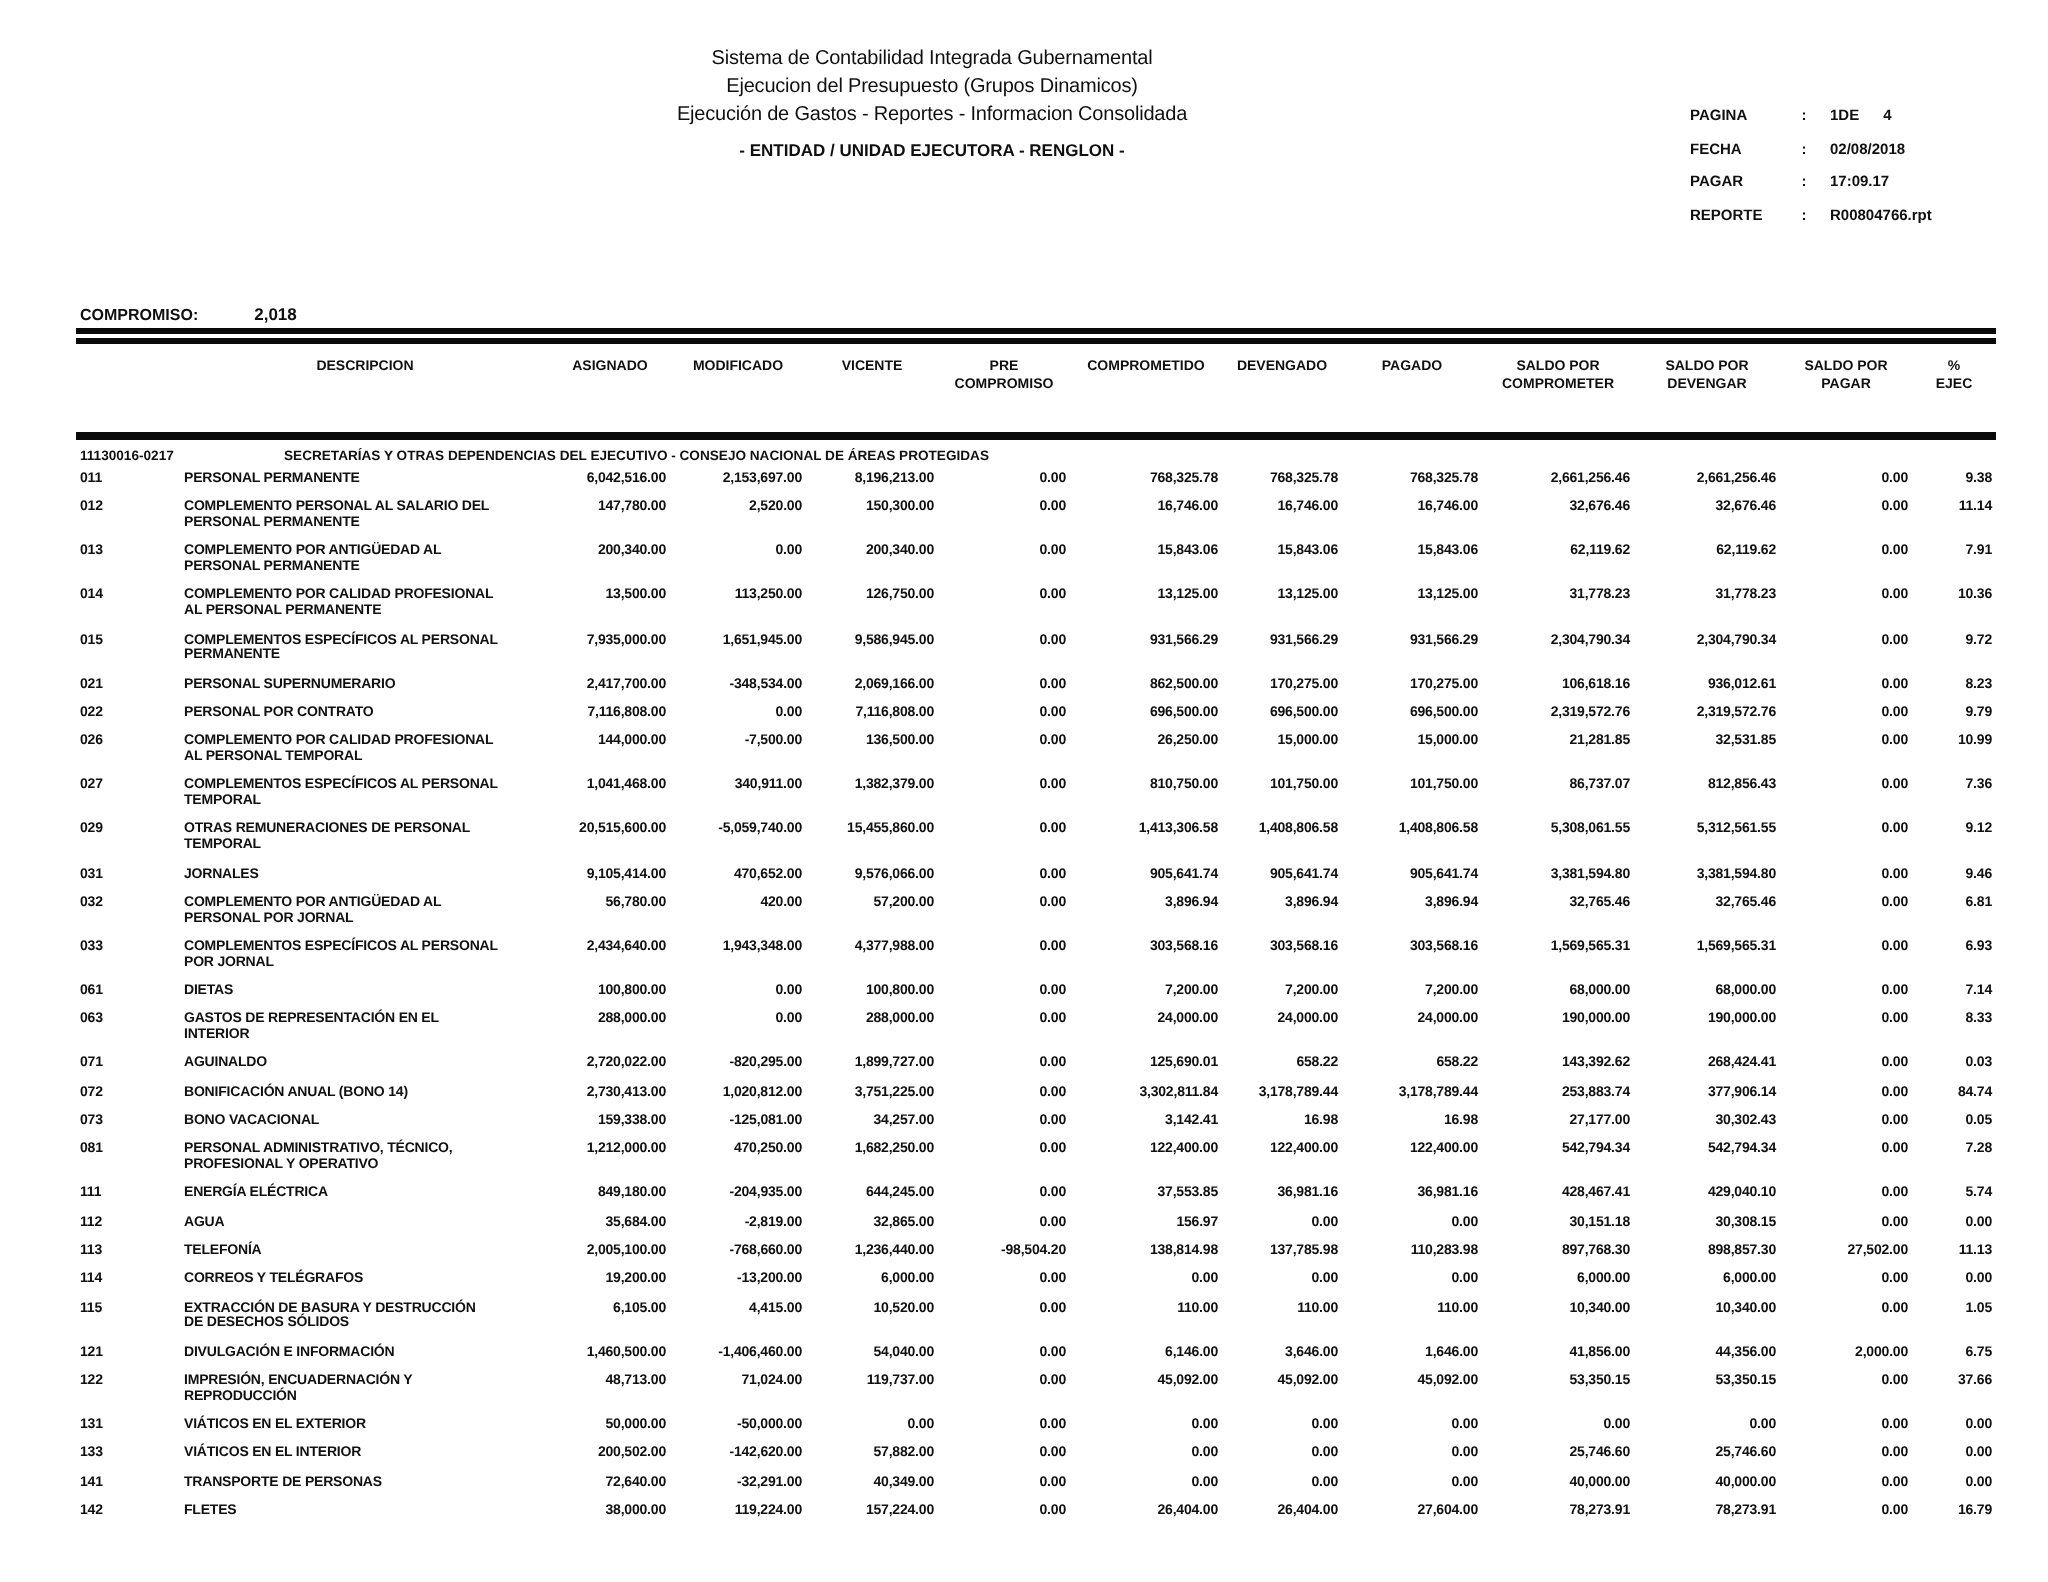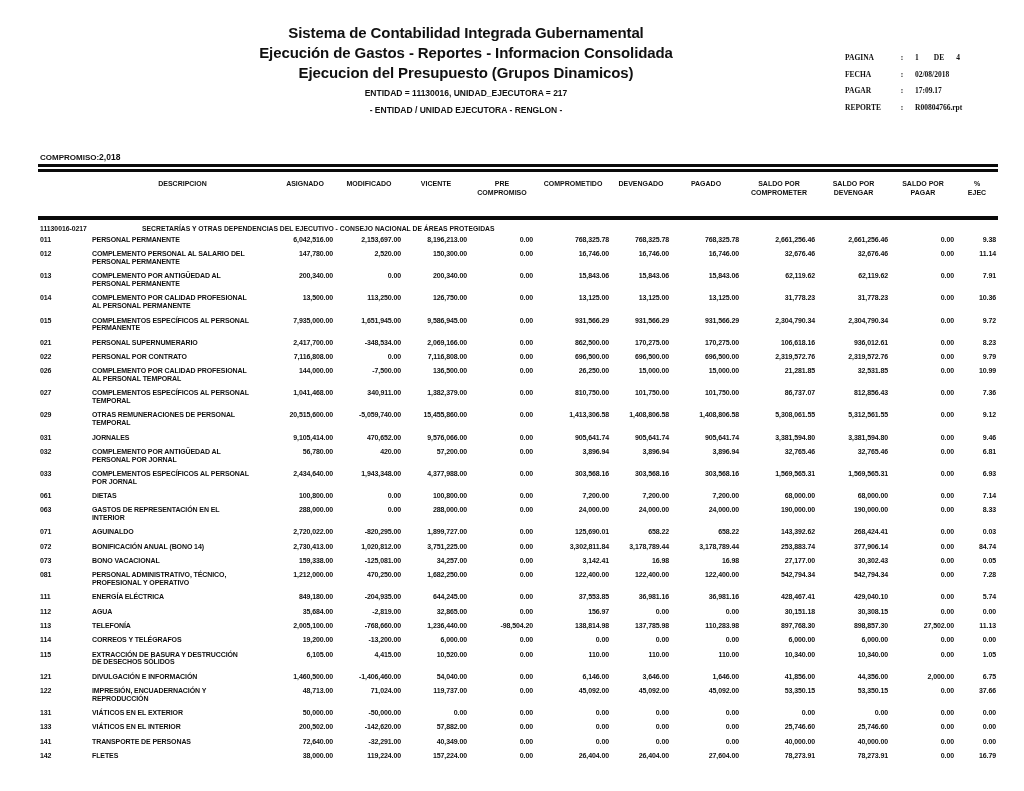--- a/index.html
+++ b/index.html
@@ -3,32 +3,32 @@
 <meta charset="utf-8">
 <style>
   * { margin:0; padding:0; box-sizing:border-box; }
   html,body { background:#ffffff; }
   body {
     width:1024px; height:791px; position:relative; overflow:hidden;
     font-family:"Liberation Sans","DejaVu Sans",sans-serif;
     color:#101010; -webkit-font-smoothing:antialiased;
   }
   .center-head { position:absolute; left:240px; top:24px; width:452px; text-align:center; }
-  .h1 { font-size:15px; font-weight:bold; letter-spacing:-0.1px; margin-bottom:3px; }
+  .h1 { font-size:10px; font-weight:normal; letter-spacing:-0.1px; margin-bottom:3px; }
   .h-small { font-size:8px; font-weight:bold; margin-top:6px; }
   .h-mid { font-size:8.5px; font-weight:bold; margin-top:7px; }
-  .meta { position:absolute; left:845px; top:53px; font-size:7.5px; font-weight:bold;font-family:Liberation Serif, serif; }
+  .meta { position:absolute; left:845px; top:53px; font-size:7.5px; font-weight:bold; }
   .meta-row { display:flex; margin-bottom:7.5px; white-space:pre; }
   .meta-label { width:50px; }
   .meta-colon { width:14px; text-align:center; }
   .meta-row .v1 { margin-left:6px; }
-  .meta-row .v2 { margin-left:15px; }
+  .meta-row .v2 { margin-left:0; }
   .meta-row .v3 { margin-left:12px; }
   .ejercicio { position:absolute; left:40px; top:152px; font-size:8px; font-weight:bold; }
-  .ejercicio .val { font-size:8.5px; }
+  .ejercicio .val { margin-left:28px; font-size:8.5px; }
   .rule { position:absolute; left:38px; width:960px; background:#0a0a0a; }
   .rule-a { top:164px; height:2.5px; }
   .rule-b { top:169px; height:2.5px; }
   .rule-c { top:216px; height:3.5px; }
   :root { --cols:50px 185px 60px 68px 66px 66px 76px 60px 70px 76px 73px 66px 42px; }
   .thead { position:absolute; left:40px; top:180px; width:958px; display:grid; grid-template-columns:var(--cols); }
   .th { font-size:7px; font-weight:bold; text-align:center; line-height:8.5px; }
   .tbody { position:absolute; left:40px; top:225px; width:958px; }
   .group-row { display:grid; grid-template-columns:50px auto; margin-bottom:4px; }
   .group-code { font-size:6.8px; font-weight:bold; }
@@ -37,23 +37,22 @@
   .td { font-size:7px; font-weight:bold; line-height:7.8px; letter-spacing:-0.1px; }
   .td.code { text-align:left; }
   .td.desc { padding-left:2px; padding-right:6px; }
   .td.num { text-align:right; padding-right:2px; white-space:nowrap; }
 </style>
 </head>
 <body>
 
 <div class="center-head">
   <div class="h1">Sistema de Contabilidad Integrada Gubernamental</div>
+  <div class="h1">Ejecucion del Presupuesto (Grupos Dinamicos)</div>
   <div class="h1">Ejecución de Gastos - Reportes - Informacion Consolidada</div>
-  <div class="h1">Ejecucion del Presupuesto (Grupos Dinamicos)</div>
-  <div class="h-mid">ENTIDAD = 11130016, UNIDAD_EJECUTORA = 217</div>
   <div class="h-mid">- ENTIDAD / UNIDAD EJECUTORA - RENGLON -</div>
 </div>
 
 <div class="meta">
   <div class="meta-row">
     <span class="meta-label">PAGINA</span>
     <span class="meta-colon">:</span>
     <span class="v1">1</span>
     <span class="v2">DE</span>
     <span class="v3">4</span>

